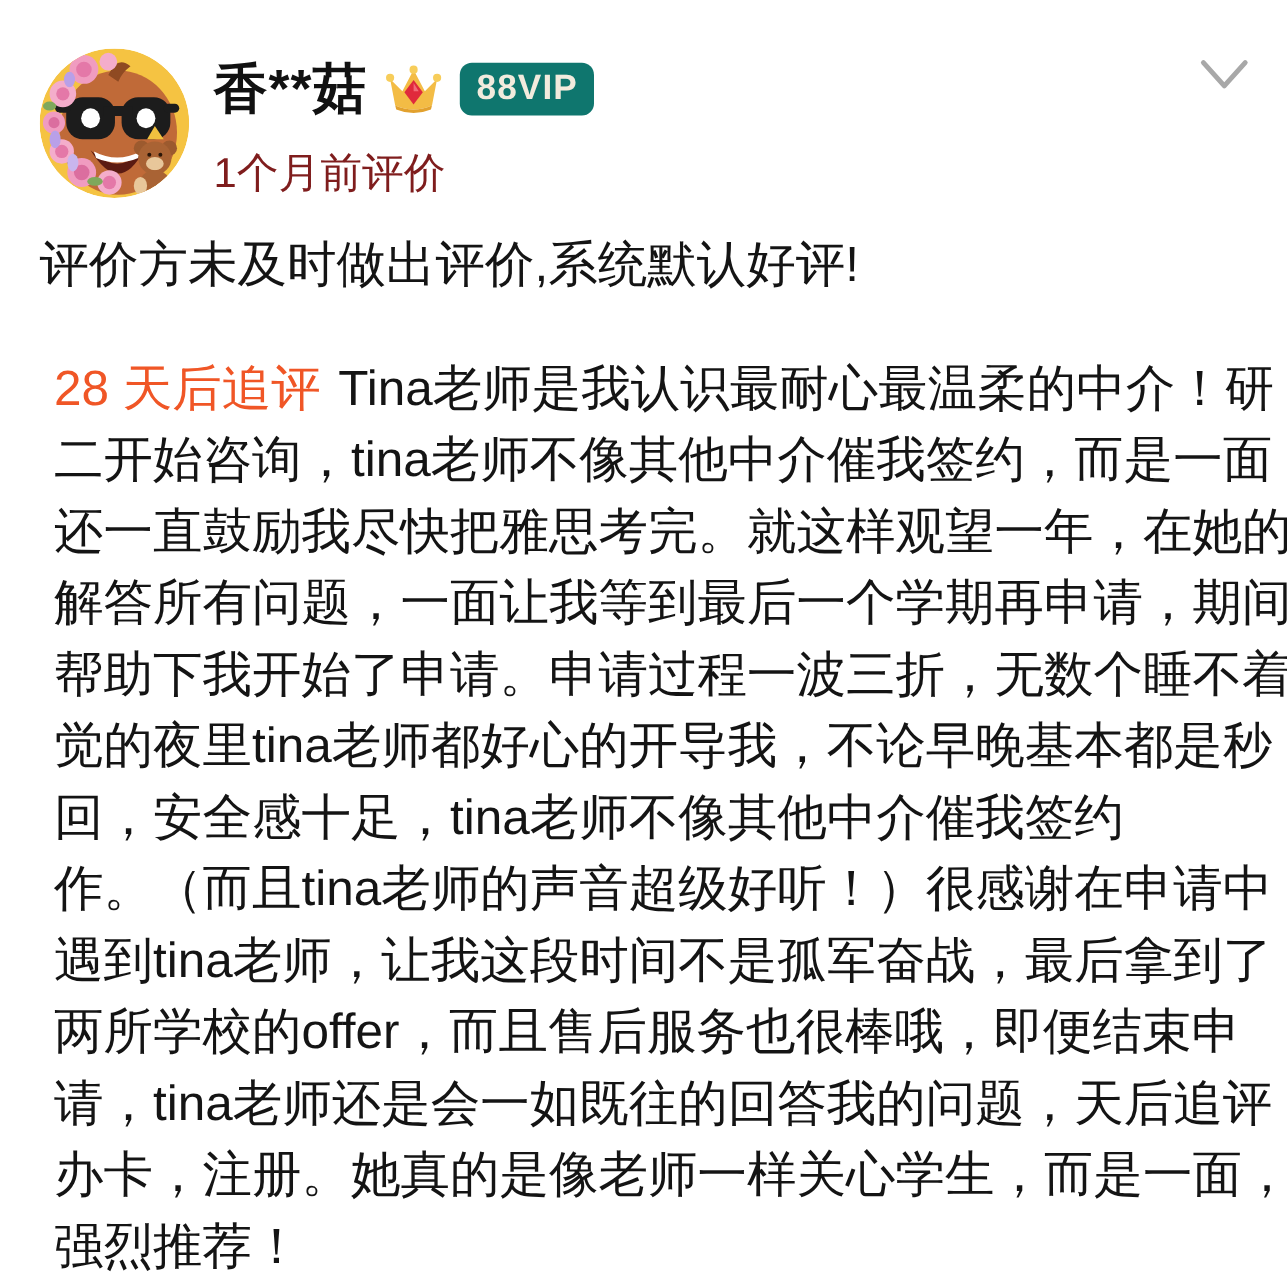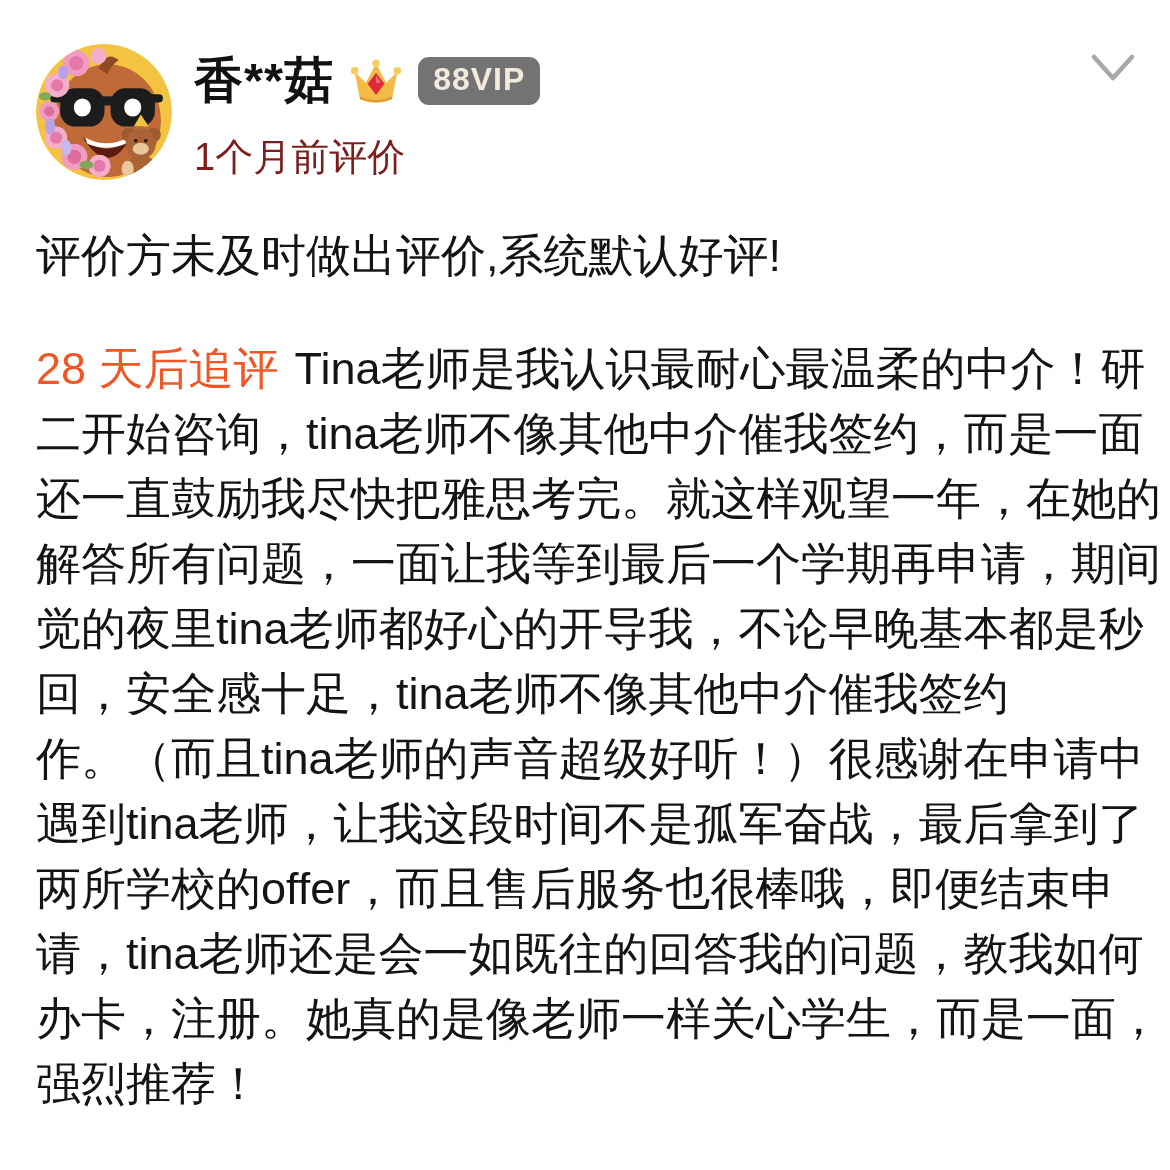--- a/index.html
+++ b/index.html
@@ -46,21 +46,21 @@
     font-weight: 700;
     color: #111111;
     letter-spacing: 1px;
   }
   .crown-icon {
     width: 52px;
     height: 48px;
     display: inline-block;
   }
   .vip-badge {
-    background: #737373;
+    background: #0f766e;
     color: #f2ebdd;
     font-size: 32px;
     font-weight: 700;
     padding: 5px 15px 7px 15px;
     border-radius: 11px;
     line-height: 1.1;
     letter-spacing: 1px;
   }
   .review-time {
     margin-top: 18px;
@@ -73,36 +73,37 @@
     top: 52px;
     width: 46px;
     height: 32px;
     cursor: pointer;
   }
   
   .content {
     padding: 0 36px;
   }
   .system-note {
-    margin-top: 40px;
+    margin-top: 24px;
     font-size: 45px;
     line-height: 65px;
     font-weight: 500;
     color: #141414;
     white-space: nowrap;
   }
   .review-body {
     margin-top: 48px;
   }
   .review-line {
     font-size: 45px;
     line-height: 65px;
     font-weight: 500;
     color: #141414;
     white-space: nowrap;
+    margin-left: 13px;
   }
   .followup-label {
     color: #f05626;
     margin-right: 16px;
     font-weight: 500;
   }
 </style>
 </head>
 <body>
 
@@ -190,24 +191,25 @@
   </div>
 
   <div class="content">
     <div class="system-note">评价方未及时做出评价,系统默认好评!</div>
 
     <div class="review-body">
       <div class="review-line"><span class="followup-label">28 天后追评</span><span>Tina老师是我认识最耐心最温柔的中介！研</span></div>
       <div class="review-line">二开始咨询，tina老师不像其他中介催我签约，而是一面</div>
       <div class="review-line">还一直鼓励我尽快把雅思考完。就这样观望一年，在她的</div>
       <div class="review-line">解答所有问题，一面让我等到最后一个学期再申请，期间</div>
+      <div class="review-line">帮助下我开始了申请。申请过程一波三折，无数个睡不着</div>
       <div class="review-line">觉的夜里tina老师都好心的开导我，不论早晚基本都是秒</div>
       <div class="review-line">回，安全感十足，tina老师不像其他中介催我签约</div>
       <div class="review-line">作。（而且tina老师的声音超级好听！）很感谢在申请中</div>
       <div class="review-line">遇到tina老师，让我这段时间不是孤军奋战，最后拿到了</div>
       <div class="review-line">两所学校的offer，而且售后服务也很棒哦，即便结束申</div>
-      <div class="review-line">请，tina老师还是会一如既往的回答我的问题，教我如何</div>
+      <div class="review-line">请，tina老师还是会一如既往的回答我的问题，天后追评</div>
       <div class="review-line">办卡，注册。她真的是像老师一样关心学生，而是一面，</div>
       <div class="review-line">强烈推荐！</div>
     </div>
   </div>
 
 </div>
 
 </body></html>

